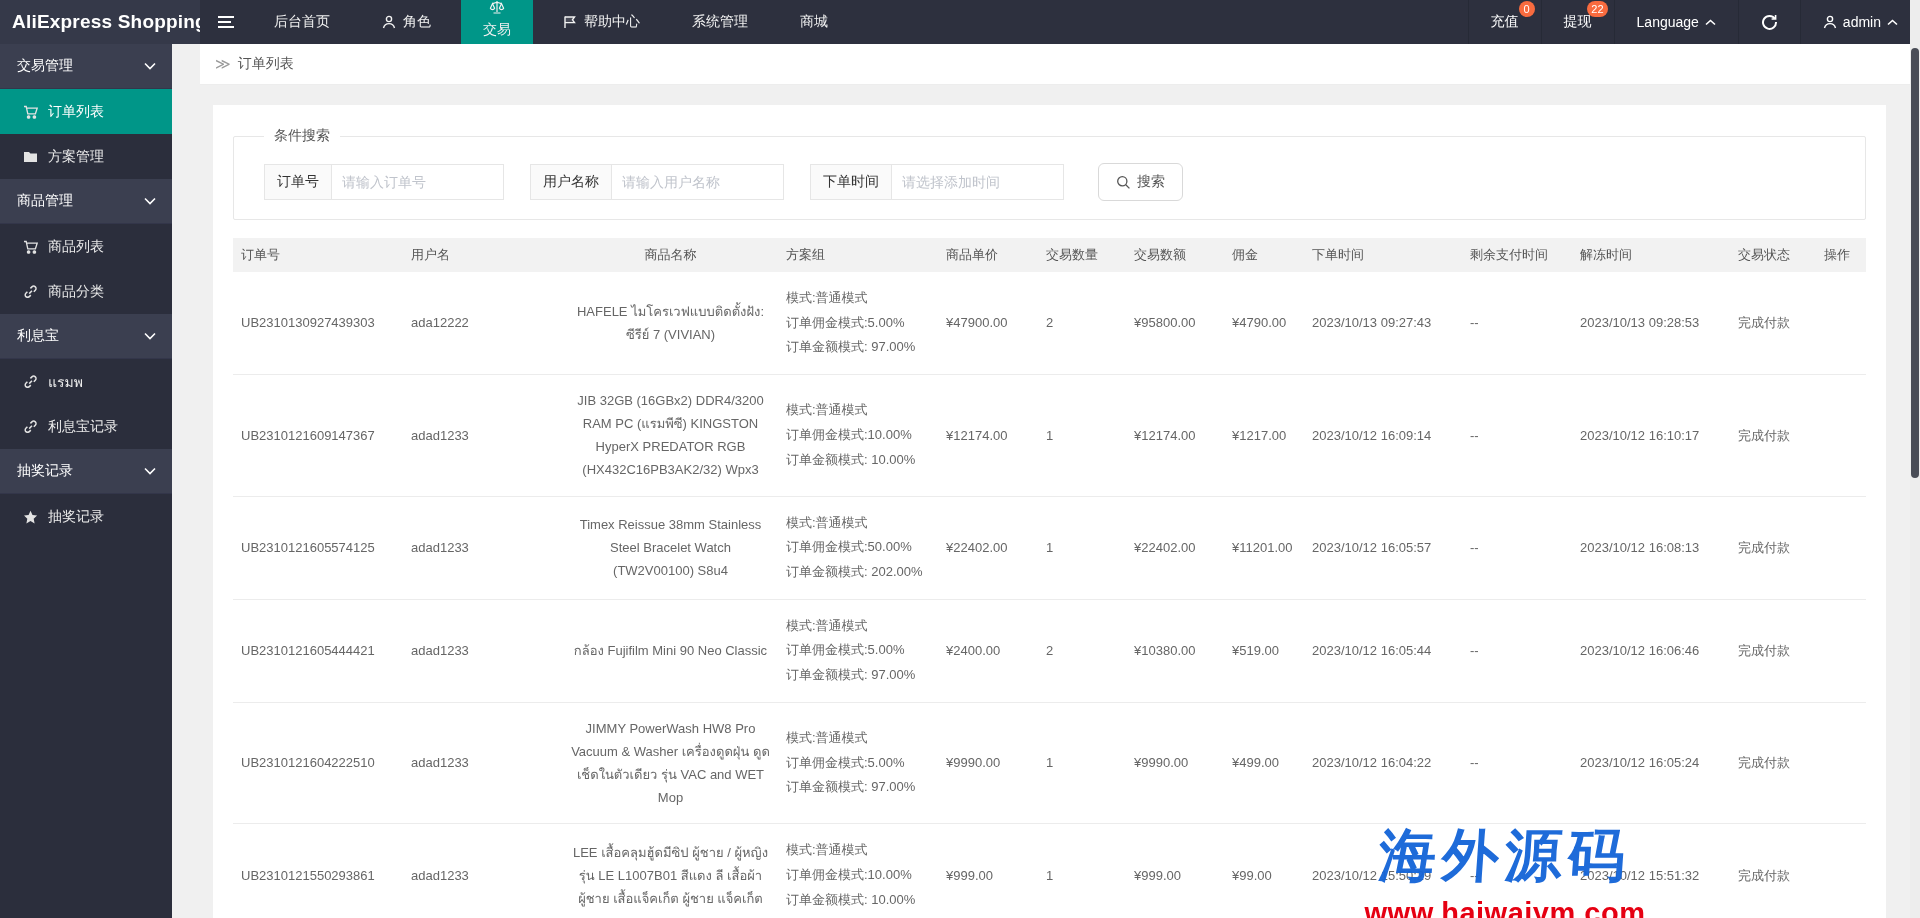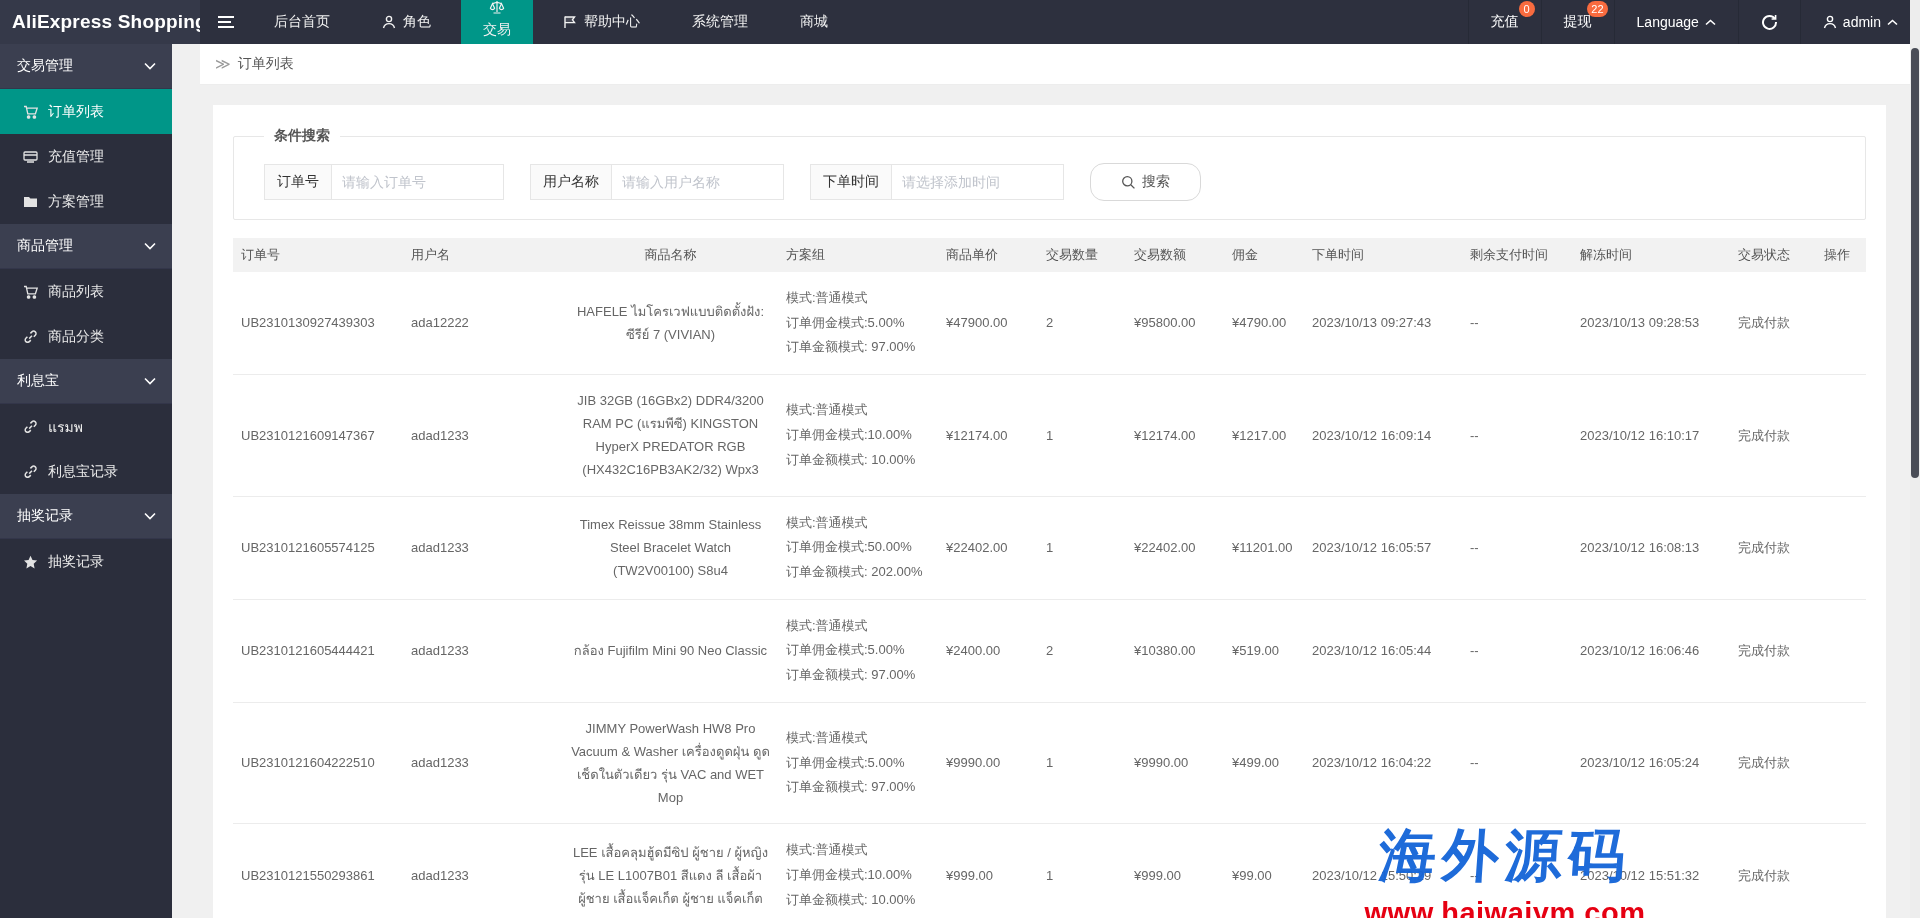--- a/index.html
+++ b/index.html
@@ -45,33 +45,33 @@
   .breadcrumb { position:absolute; left:200px; top:44px; width:1720px; height:41px;
     background:#fff; border-bottom:1px solid #ededed; display:flex; align-items:center;
     padding-left:15px; color:#555; font-size:14px; gap:7px; z-index:5; }
   .crumb-icon { color:#9a9a9a; font-size:15px; }
 
   
   .card { position:absolute; left:213px; top:105px; width:1673px; height:813px;
     background:#fff; }
   .search-fieldset { margin:22px 20px 18px 20px; border:1px solid #e7e7e7;
     border-radius:2px; padding:14px 16px 18px 16px; }
-  .search-fieldset legend { padding:0 10px; margin-left:14px; color:#555; font-size:14px;font-weight:bold; }
+  .search-fieldset legend { padding:0 10px; margin-left:14px; color:#555; font-size:14px; }
   .search-row { display:flex; align-items:center; gap:26px; margin-top:4px; padding-left:14px; }
   .input-group { display:flex; align-items:stretch; }
   .ig-label { background:#fafafa; border:1px solid #e6e6e6; color:#333; font-size:14px;
     display:flex; align-items:center; padding:0 12px; white-space:nowrap; height:36px; }
   .ig-input { width:172px; height:36px; border:1px solid #e6e6e6; border-left:none;
     padding:0 10px; font-size:14px; color:#333; outline:none;
     font-family:"Liberation Sans","DejaVu Sans",sans-serif; }
   .ig-input::placeholder { color:#c0c4cc; }
-  .search-btn { display:flex; align-items:center; gap:6px; height:38px; padding:0 30px;
-    background:#fff; border:1px solid #d9d9d9; border-radius:14px; color:#555;
+  .search-btn { display:flex; align-items:center; gap:6px; height:38px; padding:0 17px;
+    background:#fff; border:1px solid #d9d9d9; border-radius:6px; color:#555;
     font-size:14px; cursor:pointer;
-    font-family:"Liberation Sans","DejaVu Sans",sans-serif; }
+    font-family:"Liberation Sans","DejaVu Sans",sans-serif;margin-left:8px; }
 
   
   .order-table { margin:0 20px; width:1633px; border-collapse:collapse;
     font-size:13px; color:#666; table-layout:fixed; }
   .order-table thead th { background:#f2f2f2; color:#555; font-weight:normal;
     text-align:left; padding:8px 8px; font-size:13px; }
   .order-table thead th.center { text-align:center; }
   .order-table tbody td { border-bottom:1px solid #ececec; padding:14px 8px;
     vertical-align:middle; line-height:1.78; }
   .order-table tbody td.center { text-align:center; }
@@ -194,29 +194,20 @@
     </div>
     <div class="side-item active">
       <span class="ic">
         <svg width="16" height="14" viewBox="0 0 16 14" fill="none" stroke="currentColor" stroke-width="1.3">
           <path d="M1 1.5h2.2l1.6 7.3h7.6l1.8-5.6H4"></path>
           <circle cx="5.6" cy="12" r="1.2" fill="currentColor"></circle>
           <circle cx="11.4" cy="12" r="1.2" fill="currentColor"></circle>
         </svg>
       </span>
       <span>订单列表</span>
-    </div>
-    <div class="side-item">
-      <span class="ic">
-        <svg width="15" height="13" viewBox="0 0 15 13" fill="none" stroke="currentColor" stroke-width="1.3">
-          <rect x="1" y="2" width="13" height="8" rx="1"></rect>
-          <path d="M1 5h13M4 12h7"></path>
-        </svg>
-      </span>
-      <span>充值管理</span>
     </div>
     <div class="side-item">
       <span class="ic">
         <svg width="15" height="13" viewBox="0 0 15 13" fill="currentColor">
           <path d="M1 2h5l1.4 1.6H14V12H1z"></path>
         </svg>
       </span>
       <span>方案管理</span>
     </div>
     <div class="side-group-header">

